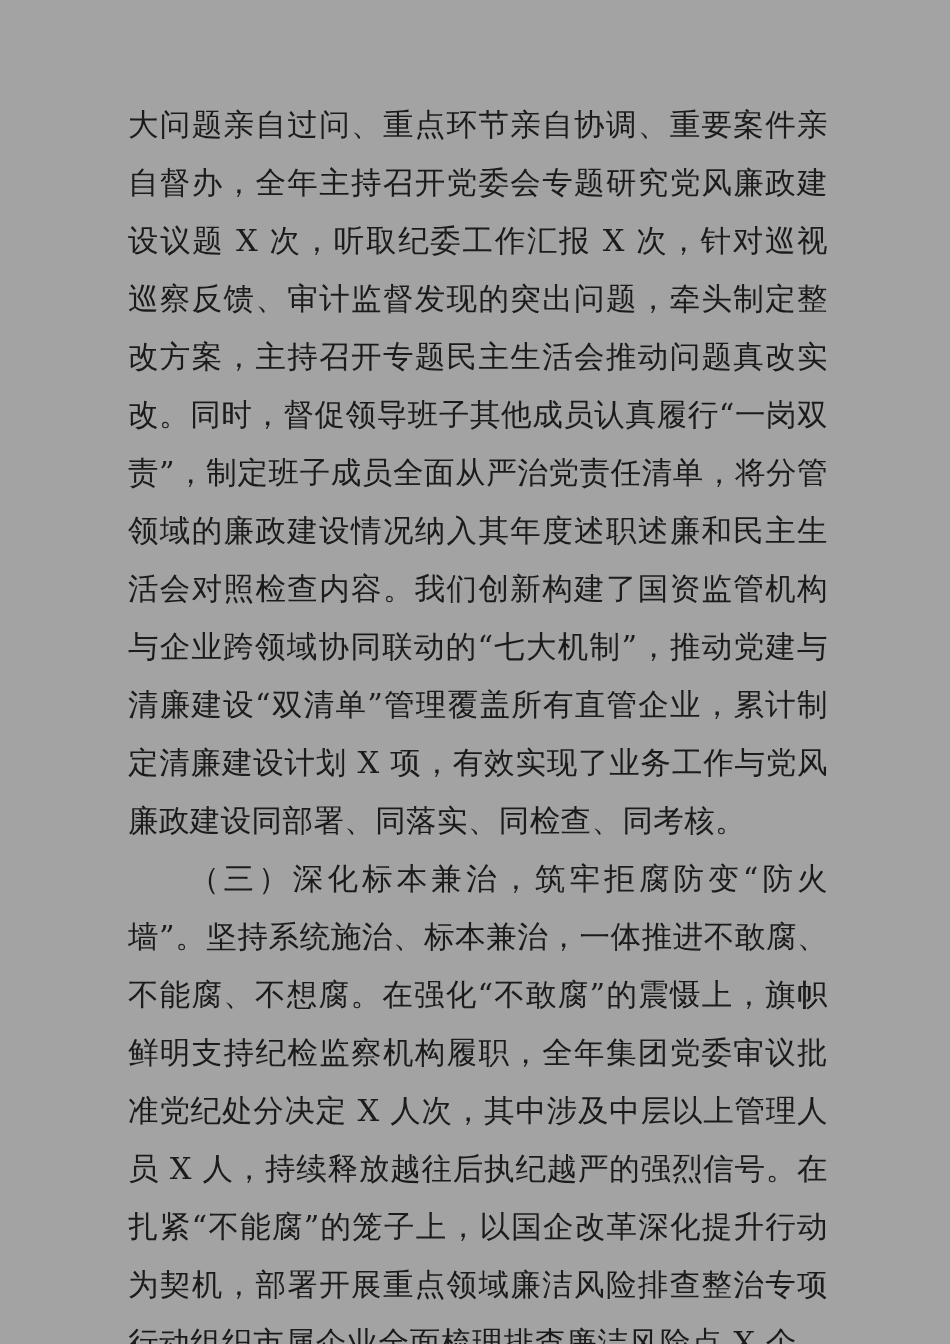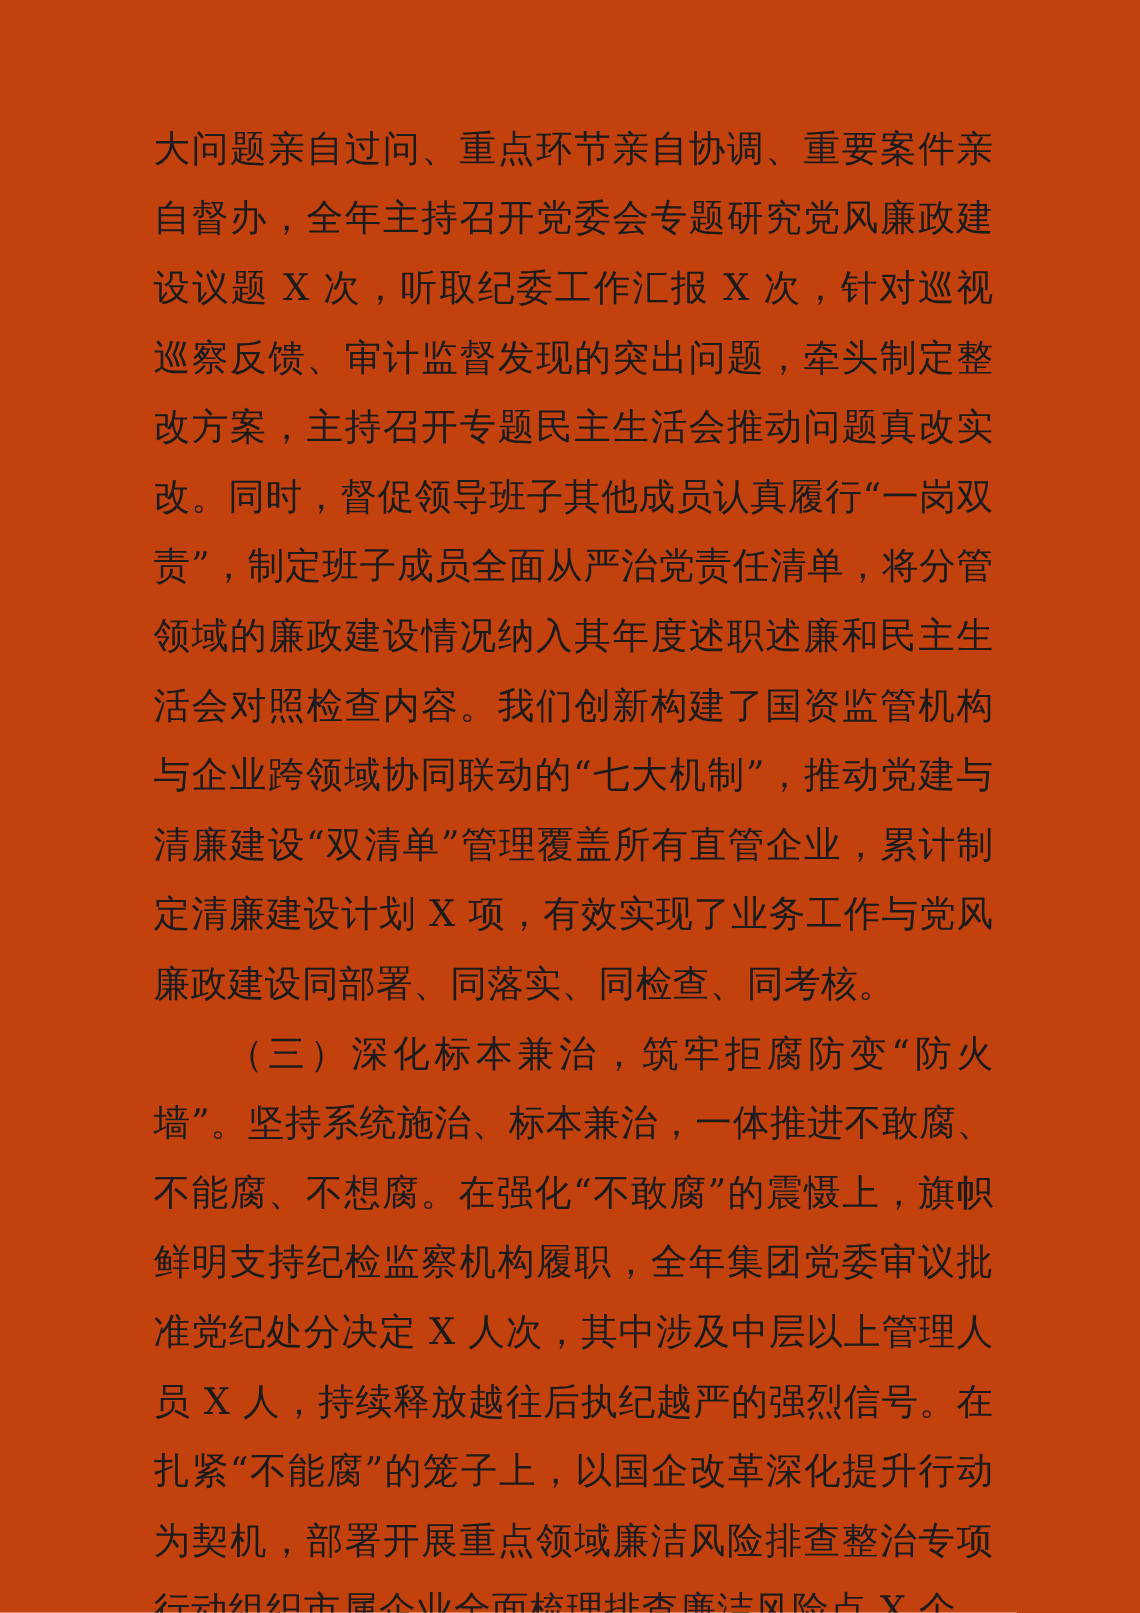--- a/index.html
+++ b/index.html
@@ -4,21 +4,21 @@
 <style>
   html, body {
     margin: 0;
     padding: 0;
     background: #ffffff;
   }
   .page {
     position: relative;
     width: 950px;
     height: 1344px;
-    background: #c2410c;
+    background: #a3a3a3;
     box-sizing: border-box;
     overflow: hidden;
   }
   .content {
     position: absolute;
     left: 128px;
     top: 96px;
     width: 700px;
   }
   .para {

